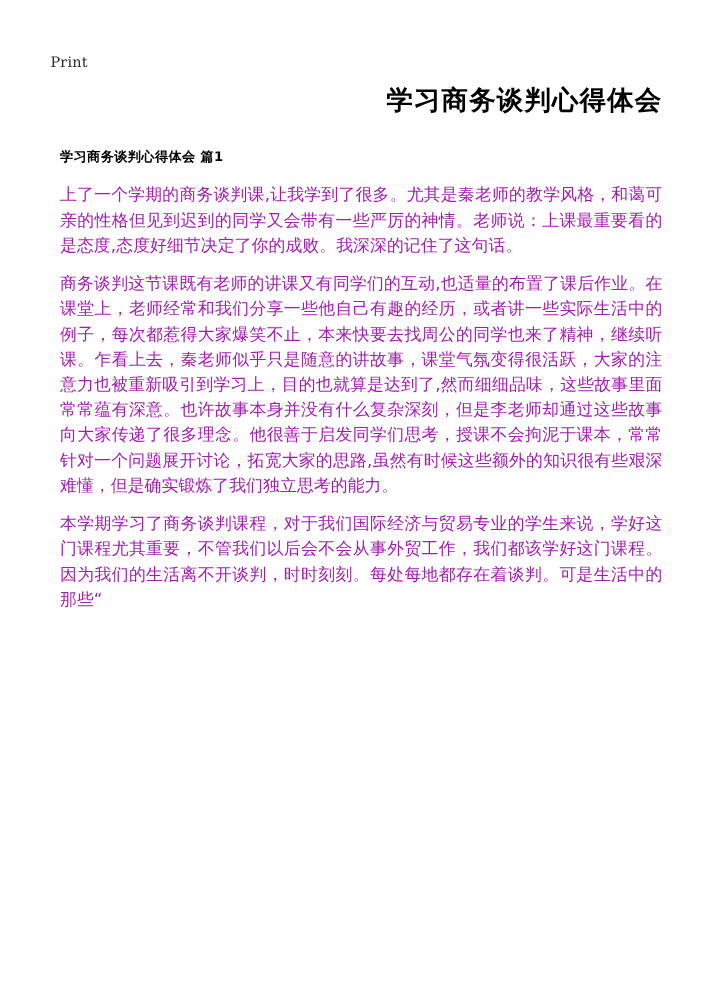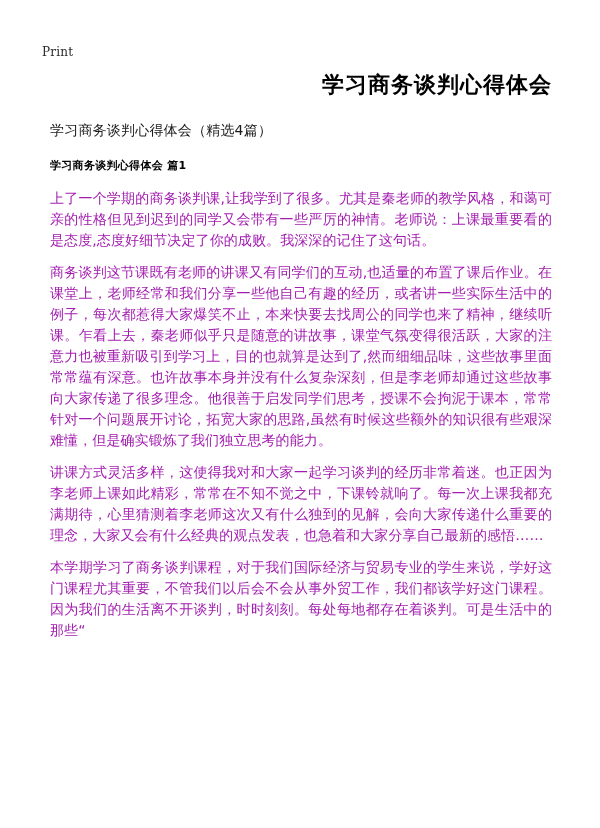--- a/index.html
+++ b/index.html
@@ -85,25 +85,23 @@
 <body>
 
 <div class="page">
 
   <div class="print-label">Print</div>
 
   <div class="content">
 
     <h1 class="doc-title">学习商务谈判心得体会</h1>
 
-    <div class="subtitle">学习商务谈判心得体会（精选4篇）</div>
 
     <h2 class="section-heading">学习商务谈判心得体会 篇1</h2>
 
     <p class="para">上了一个学期的商务谈判课,让我学到了很多。尤其是秦老师的教学风格，和蔼可亲的性格但见到迟到的同学又会带有一些严厉的神情。老师说：上课最重要看的是态度,态度好细节决定了你的成败。我深深的记住了这句话。</p>
     <p class="para">商务谈判这节课既有老师的讲课又有同学们的互动,也适量的布置了课后作业。在课堂上，老师经常和我们分享一些他自己有趣的经历，或者讲一些实际生活中的例子，每次都惹得大家爆笑不止，本来快要去找周公的同学也来了精神，继续听课。乍看上去，秦老师似乎只是随意的讲故事，课堂气氛变得很活跃，大家的注意力也被重新吸引到学习上，目的也就算是达到了,然而细细品味，这些故事里面常常蕴有深意。也许故事本身并没有什么复杂深刻，但是李老师却通过这些故事向大家传递了很多理念。他很善于启发同学们思考，授课不会拘泥于课本，常常针对一个问题展开讨论，拓宽大家的思路,虽然有时候这些额外的知识很有些艰深难懂，但是确实锻炼了我们独立思考的能力。</p>
-    <p class="para">讲课方式灵活多样，这使得我对和大家一起学习谈判的经历非常着迷。也正因为李老师上课如此精彩，常常在不知不觉之中，下课铃就响了。每一次上课我都充满期待，心里猜测着李老师这次又有什么独到的见解，会向大家传递什么重要的理念，大家又会有什么经典的观点发表，也急着和大家分享自己最新的感悟……</p>
 
 
     <p class="para">本学期学习了商务谈判课程，对于我们国际经济与贸易专业的学生来说，学好这门课程尤其重要，不管我们以后会不会从事外贸工作，我们都该学好这门课程。因为我们的生活离不开谈判，时时刻刻。每处每地都存在着谈判。可是生活中的那些“</p>
 
   </div>
 </div>
 
 </body></html>

